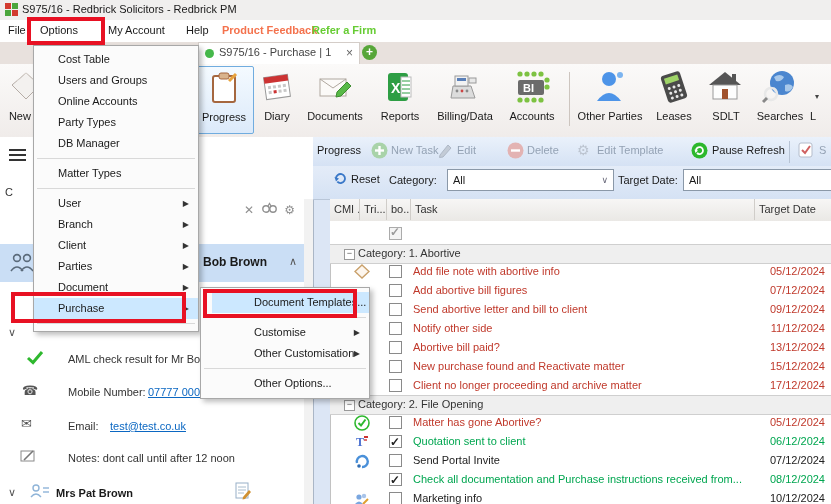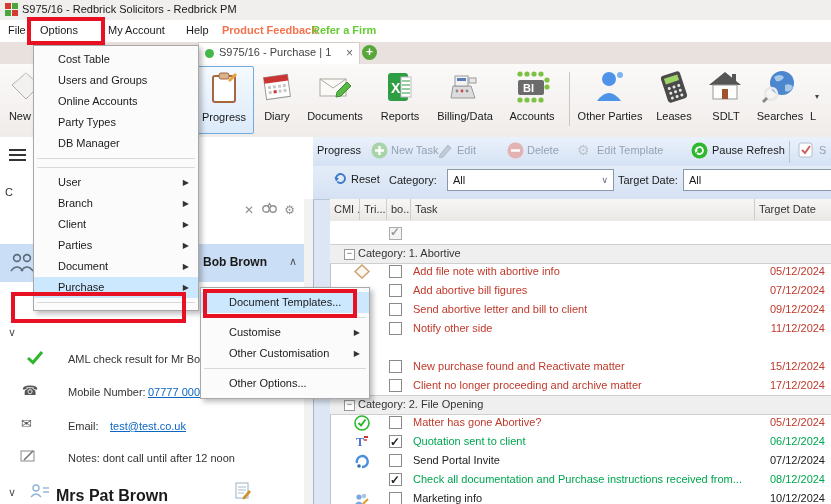--- a/index.html
+++ b/index.html
@@ -92,21 +92,21 @@
   
   .menu{position:absolute;left:33px;top:45px;width:164px;background:#fbfbfb;
         border:1px solid #a8a8a8;box-shadow:3px 3px 5px rgba(0,0,0,.25);z-index:50;padding:3px 0;}
   .mi{position:relative;height:21px;line-height:21px;padding-left:24px;color:#1a1a1a;}
   .mi .arr{position:absolute;right:9px;top:0;font-size:8px;color:#333;}
   .mi.hl{background:#cce8ff;}
   .msep{height:9px;position:relative;}
   .msep::after{content:"";position:absolute;left:3px;right:3px;top:4px;height:1px;background:#d9d9d9;}
   .submenu{position:absolute;left:200px;top:287px;width:168px;background:#fbfbfb;
         border:1px solid #a8a8a8;box-shadow:3px 3px 5px rgba(0,0,0,.25);z-index:55;padding:4px 0;}
-  .submenu .mi{padding-left:28px;}
+  .submenu .mi{padding-left:42px;margin-left:11px;}
 
   
   .redbox{position:absolute;border:4px solid #e81123;z-index:60;background:transparent;}
 
   .panelicons{position:absolute;top:202px;color:#909090;}
 </style>
 </head>
 <body>
 
 <div id="app">
@@ -357,21 +357,21 @@
   <span class="abs" style="left:30px;top:483px">
     <svg width="20" height="16">
         <g fill="none" stroke="#8fb4d8" stroke-width="1.4">
           <circle cx="6" cy="5" r="3"></circle>
           <path d="M1,14 q5,-6 10,0"></path>
           <line x1="13" y1="5" x2="19" y2="5"></line>
           <line x1="13" y1="9" x2="19" y2="9"></line>
         </g>
       </svg>
   </span>
-  <b class="abs" style="left:56px;top:487px;font-size:16px;color:#1a1a1a">Mrs Pat Brown</b>
+  <b class="abs" style="left:56px;top:487px;font-size:11px;color:#1a1a1a">Mrs Pat Brown</b>
   <span class="abs" style="left:234px;top:481px">
     <svg width="18" height="20">
         <rect x="2" y="2" width="12" height="15" fill="#fff" stroke="#98b0c8"></rect>
         <g stroke="#a8bccd">
           <line x1="4" y1="6" x2="12" y2="6"></line>
           <line x1="4" y1="9" x2="12" y2="9"></line>
           <line x1="4" y1="12" x2="10" y2="12"></line>
         </g>
         <polygon points="9,16 15,9 17,11 11,18 8.5,18.5" fill="#d09030"></polygon>
       </svg>
@@ -474,20 +474,25 @@
   <div class="trow red" style="top:300px">
     <span class="cb"></span>
     <span class="tasktext">Send abortive letter and bill to client</span>
     <span class="date">09/12/2024</span>
   </div>
   <div class="trow red" style="top:319px">
     <span class="cb"></span>
     <span class="tasktext">Notify other side</span>
     <span class="date">11/12/2024</span>
   </div>
+  <div class="trow red" style="top:338px">
+    <span class="cb"></span>
+    <span class="tasktext">Abortive bill paid?</span>
+    <span class="date">13/12/2024</span>
+  </div>
   <div class="trow red" style="top:357px">
     <span class="cb"></span>
     <span class="tasktext">New purchase found and Reactivate matter</span>
     <span class="date">15/12/2024</span>
   </div>
   <div class="trow red" style="top:376px">
     <span class="cb"></span>
     <span class="tasktext">Client no longer proceeding and archive matter</span>
     <span class="date">17/12/2024</span>
   </div>
@@ -542,20 +547,21 @@
     <span class="date">10/12/2024</span>
   </div>
 
   <div class="menu">
     <div class="mi"><span>Cost Table</span></div>
     <div class="mi"><span>Users and Groups</span></div>
     <div class="mi"><span>Online Accounts</span></div>
     <div class="mi"><span>Party Types</span></div>
     <div class="mi"><span>DB Manager</span></div>
     <div class="msep"></div>
+    <div class="mi"><span>Matter Types</span></div>
     <div class="msep"></div>
     <div class="mi"><span>User</span><span class="arr">▶</span></div>
     <div class="mi"><span>Branch</span><span class="arr">▶</span></div>
     <div class="mi"><span>Client</span><span class="arr">▶</span></div>
     <div class="mi"><span>Parties</span><span class="arr">▶</span></div>
     <div class="mi"><span>Document</span><span class="arr">▶</span></div>
     <div class="mi hl"><span>Purchase</span><span class="arr">▶</span></div>
     <div class="msep"></div>
   </div>
 

